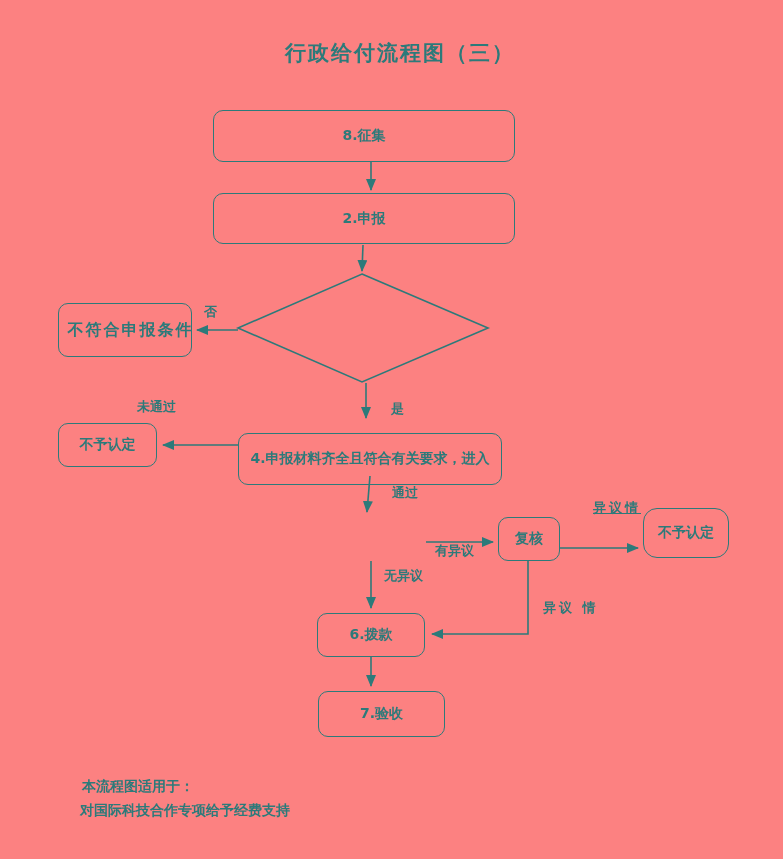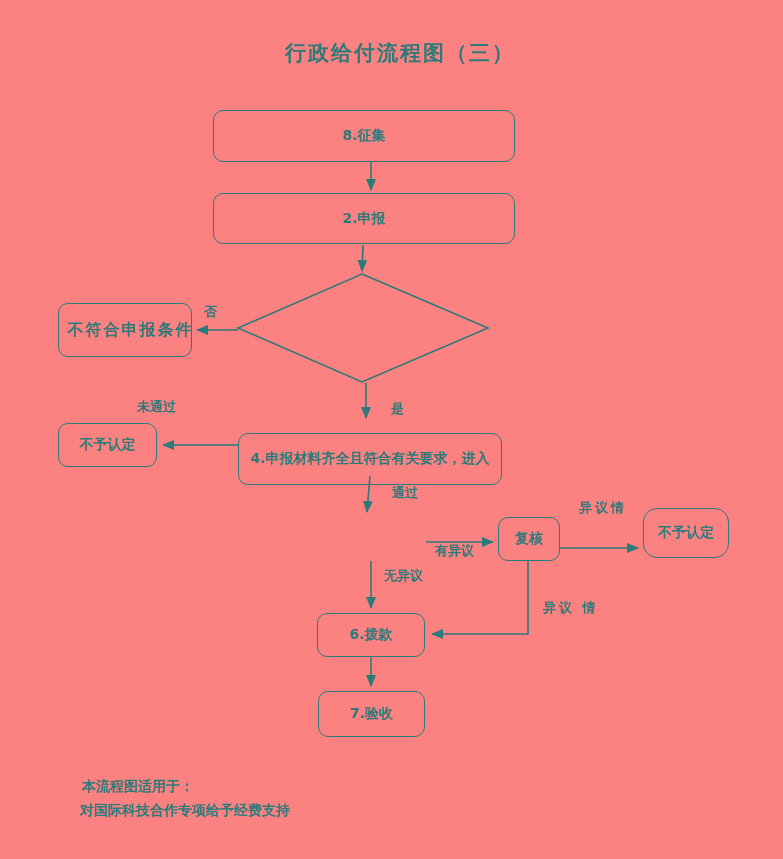--- a/index.html
+++ b/index.html
@@ -119,35 +119,35 @@
 
   <div class="node" style="left:58px; top:423px; width:99px; height:44px;">不予认定</div>
 
 
   <div class="node" style="left:498px; top:517px; width:62px; height:44px;">复核</div>
 
   <div class="node" style="left:643px; top:508px; width:86px; height:50px; border-radius:14px;">不予认定</div>
 
   <div class="node" style="left:317px; top:613px; width:108px; height:44px;">6.拨款</div>
 
-  <div class="node" style="left:318px; top:691px; width:107px; height:46px;">7.验收</div>
+  <div class="node" style="left:318px; top:691px; width:127px; height:46px;">7.验收</div>
 
   <div class="lbl" style="left:204px; top:303px;">否</div>
 
   <div class="lbl" style="left:391px; top:400px;">是</div>
 
   <div class="lbl" style="left:137px; top:398px;">未通过</div>
 
   <div class="lbl" style="left:392px; top:484px;">通过</div>
 
   <div class="lbl" style="left:435px; top:515px;margin-top:27px;">有异议</div>
 
   <div class="lbl" style="left:384px; top:567px;">无异议</div>
 
-  <div class="lbl ls3" style="left:579px; top:499px;">异议情</div>
+  <div class="lbl ls3" style="left:593px; top:499px;text-decoration:underline;">异议情</div>
 
   <div class="lbl ls3" style="left:543px; top:599px;">异议 情</div>
 
   <div class="footer-line" style="left:82px; top:778px;">本流程图适用于：</div>
 
   <div class="footer-line" style="left:80px; top:802px;">对国际科技合作专项给予经费支持</div>
 
 </div>
 
 </body></html>

